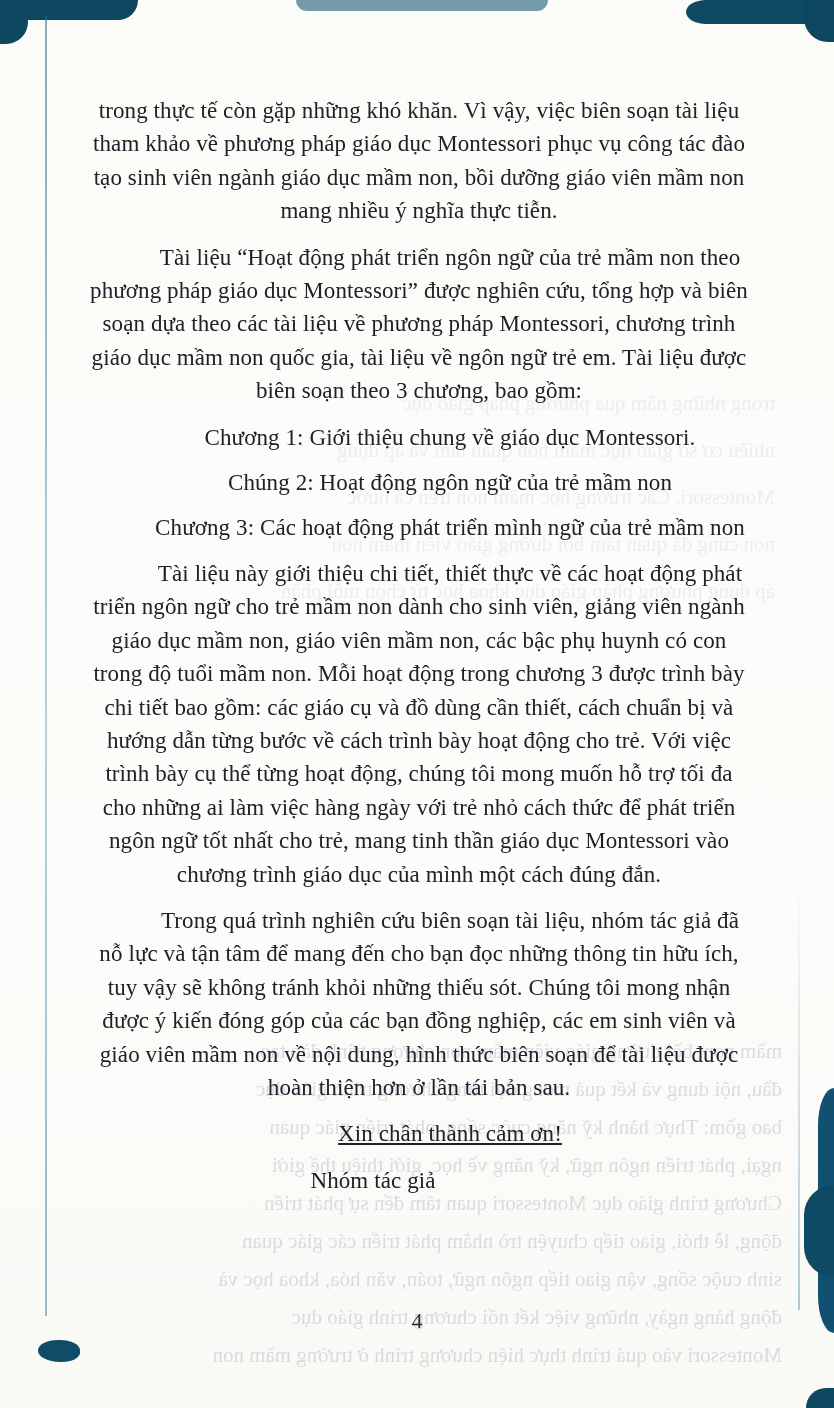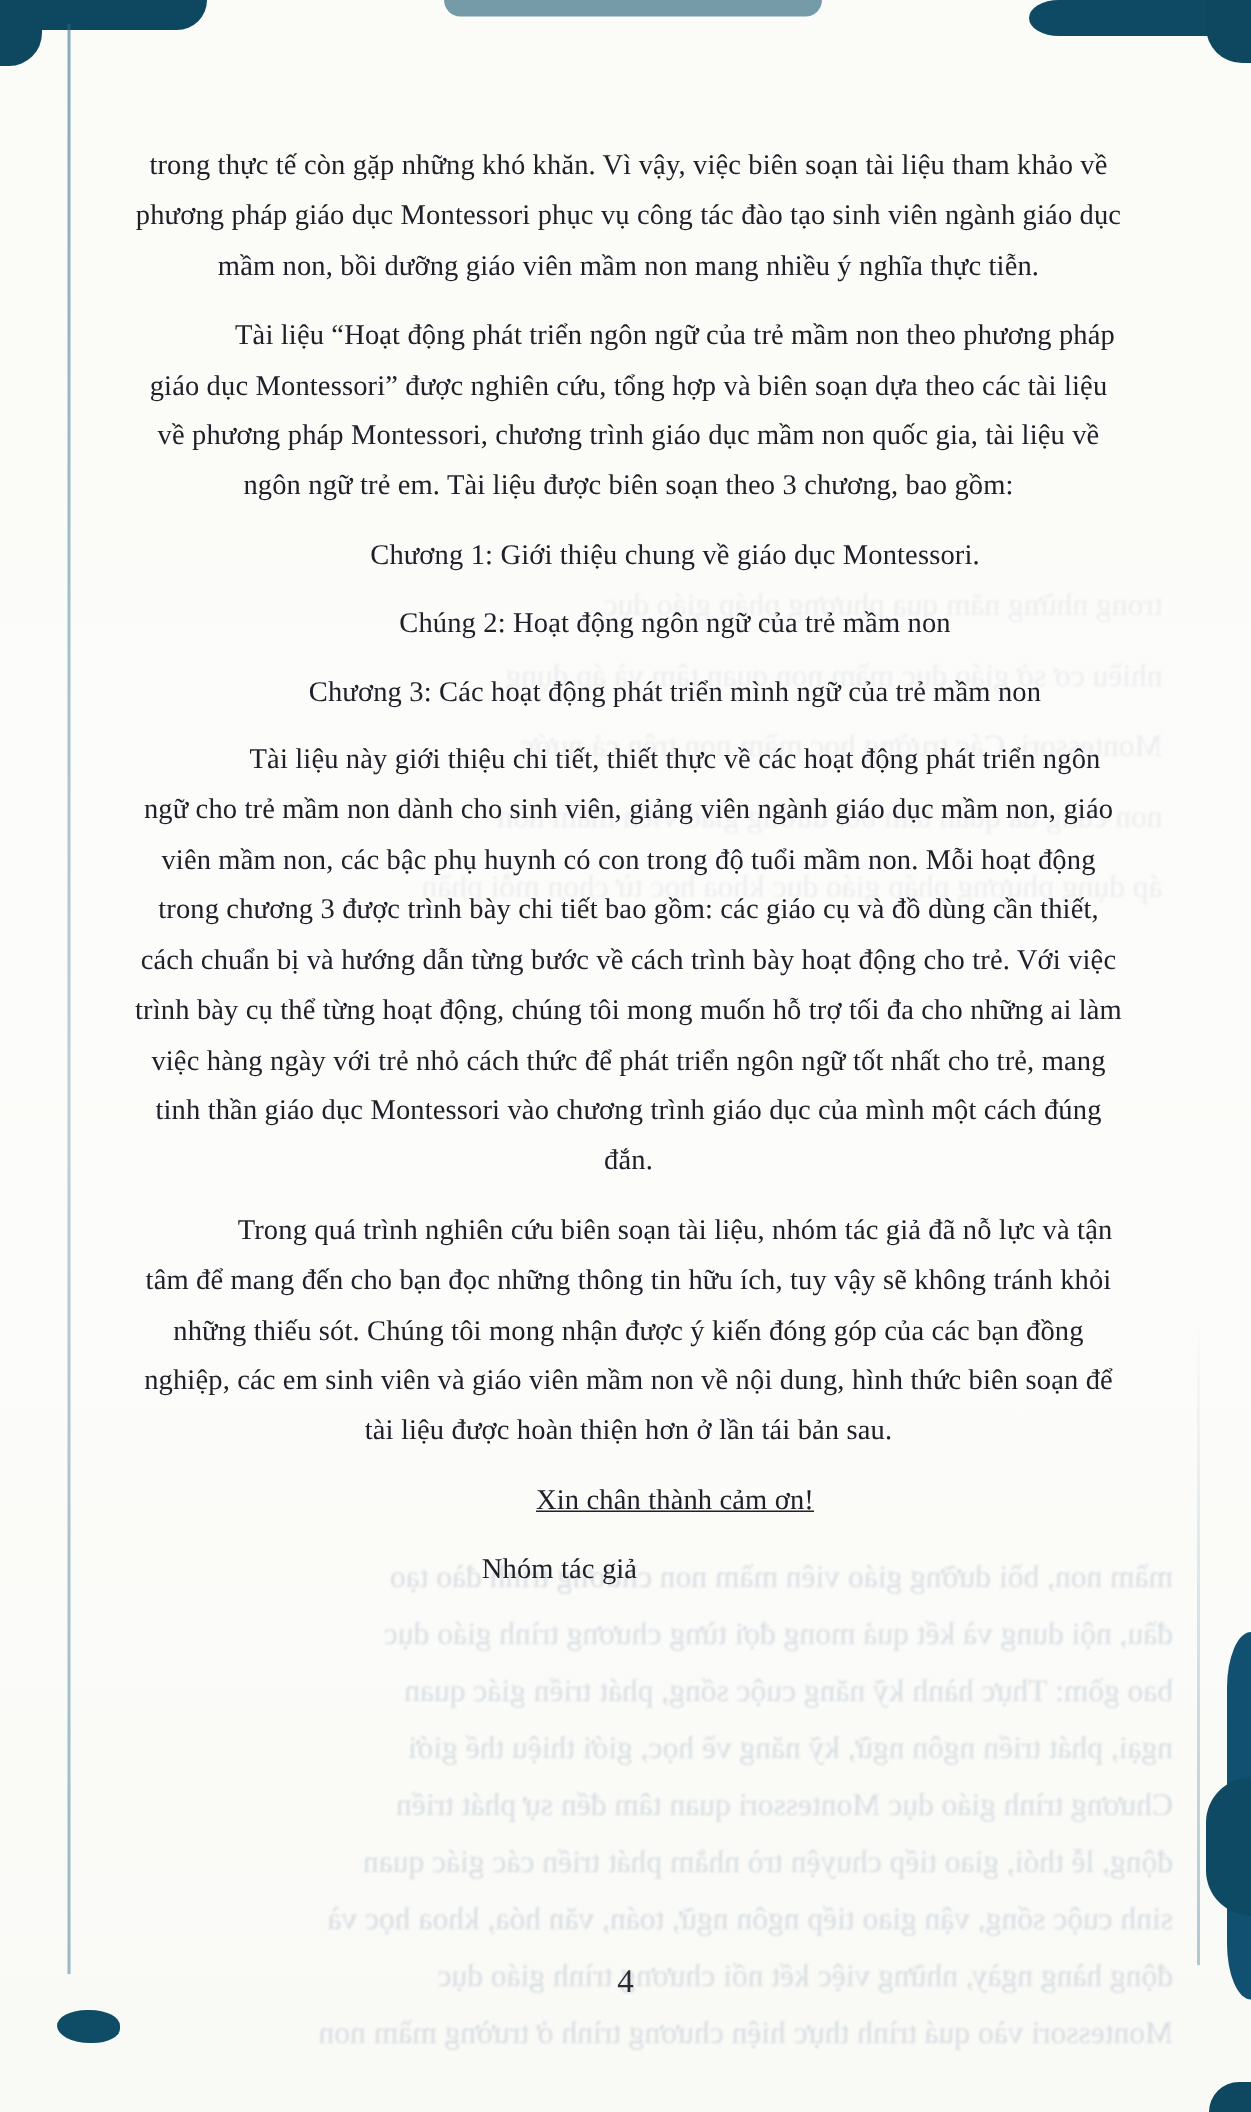--- a/index.html
+++ b/index.html
@@ -41,21 +41,21 @@
     text-align: justify;
   }
   .ghost-mid  { left: 60px; top: 380px; width: 715px; line-height: 47px; opacity: 0.09; }
   .ghost-bot  { left: 52px; top: 1032px; width: 730px; line-height: 38px; opacity: 0.20; }
   .ghost div { white-space: nowrap; overflow: hidden; }
   
   .text-block {
     position: absolute; z-index: 2;
     left: 90px; top: 94px; width: 658px;
     color: #20202a;
-    font-size: 19px;
+    font-size: 23px;
     line-height: 33.4px;
     letter-spacing: 0.1px;
   }
   .text-block p { margin: 0 0 13px 0; text-align: center; }
   .para     { text-align: justify; text-indent: 62px; }
   .no-indent { text-indent: 0; }
   .chapter  { text-indent: 62px; margin-bottom: 12px !important; }
   .closing  { text-indent: 62px; margin-top: 2px; text-decoration: underline; }
   .signature { font-weight: normal; text-align: right; padding-right: 92px; margin-top: 10px !important; }
   .page-number {

